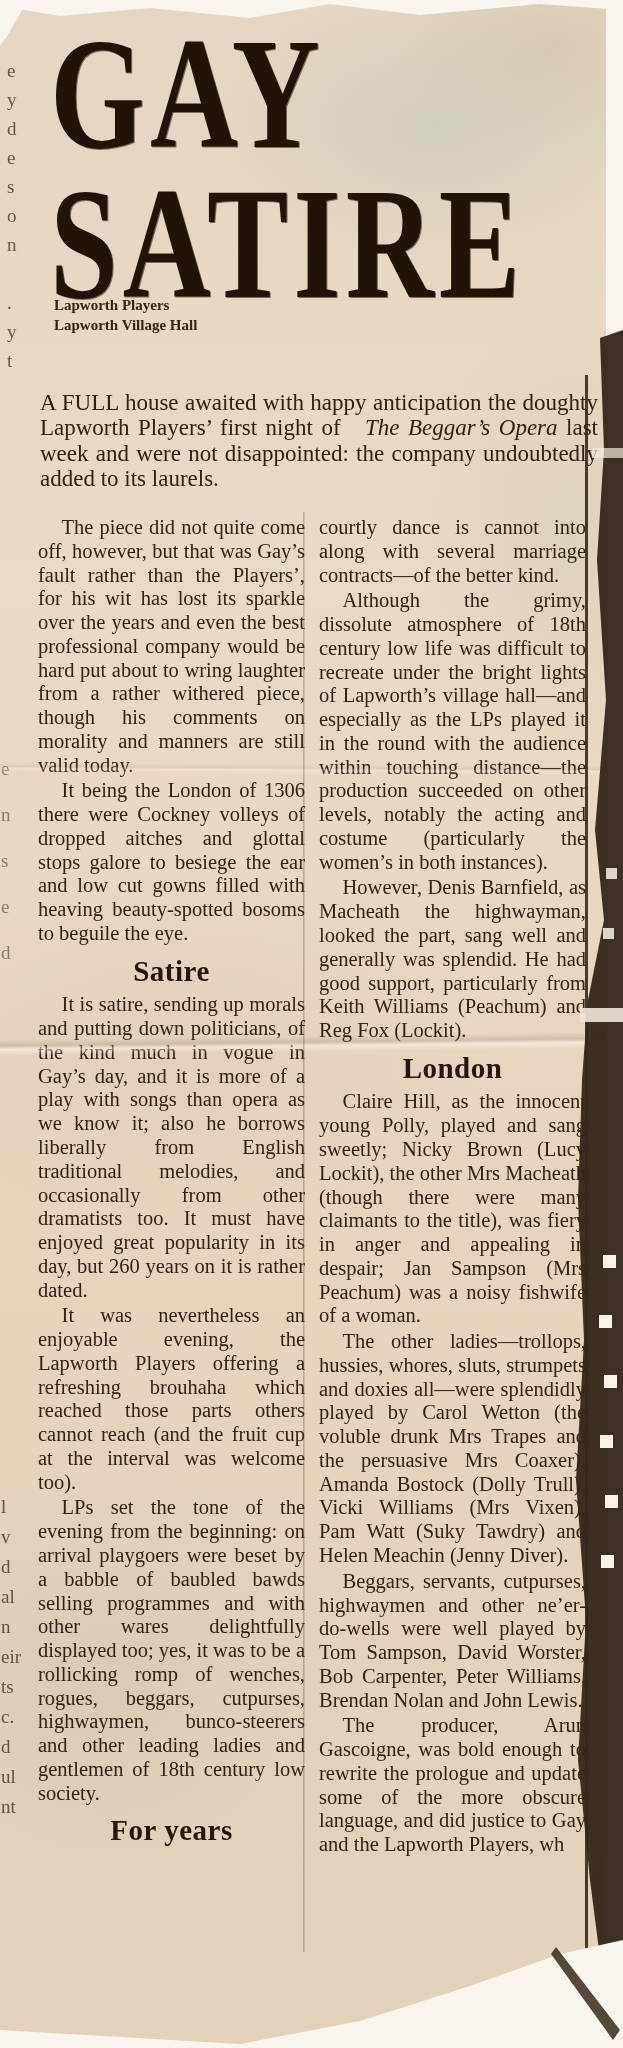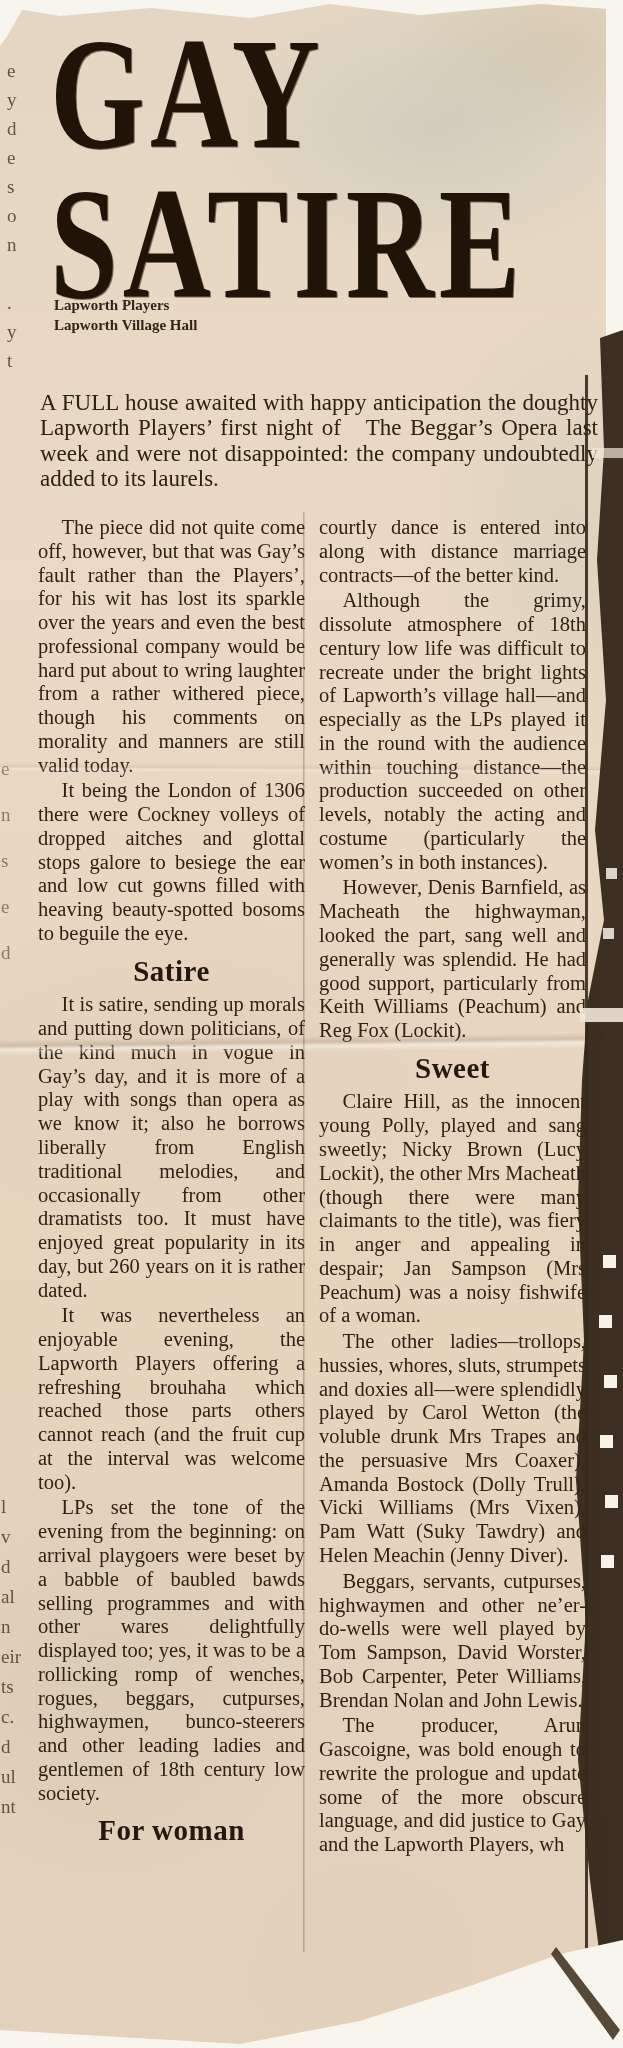--- a/index.html
+++ b/index.html
@@ -29,21 +29,21 @@
   .hl1{top:10px;}
   .hl2{top:160px;}
   .byline{
     position:absolute;left:54px;top:292px;width:480px;
     font-size:15px;font-weight:bold;line-height:1.33;color:#33241a;
   }
   .lead{
     position:absolute;left:40px;top:386px;width:558px;
     font-size:23px;line-height:1.1;text-align:justify;color:#2e2115;
   }
-  .lead .booktitle{margin-left:16px;}
+  .lead .booktitle{font-style:italic;margin-left:16px;}
   .cols{
     position:absolute;left:38px;top:512px;width:549px;height:1536px;
     display:flex;gap:14px;overflow:hidden;
   }
   .col{width:267px;font-size:20.5px;line-height:1.16;text-align:justify;color:#302215;}
   .col p{margin:0 0 2px 0;text-indent:1.15em;}
   .subhead{
     text-align:center;font-size:29px;font-weight:bold;
     margin:9px 0 5px 0;text-indent:0;color:#241810;letter-spacing:0.5px;
   }
@@ -84,27 +84,27 @@
   </div>
 
   <div class="cols">
     <div class="col">
       <p>The piece did not quite come off, however, but that was Gay’s fault rather than the Players’, for his wit has lost its sparkle over the years and even the best professional company would be hard put about to wring laughter from a rather withered piece, though his comments on morality and manners are still valid today.</p>
       <p>It being the London of 1306 there were Cockney volleys of dropped aitches and glottal stops galore to besiege the ear and low cut gowns filled with heaving beauty-spotted bosoms to beguile the eye.</p>
       <div class="subhead">Satire</div>
       <p>It is satire, sending up morals and putting down politicians, of the kind much in vogue in Gay’s day, and it is more of a play with songs than opera as we know it; also he borrows liberally from English traditional melodies, and occasionally from other dramatists too. It must have enjoyed great popularity in its day, but 260 years on it is rather dated.</p>
       <p>It was nevertheless an enjoyable evening, the Lapworth Players offering a refreshing brouhaha which reached those parts others cannot reach (and the fruit cup at the interval was welcome too).</p>
       <p>LPs set the tone of the evening from the beginning: on arrival playgoers were beset by a babble of baubled bawds selling programmes and with other wares delightfully displayed too; yes, it was to be a rollicking romp of wenches, rogues, beggars, cutpurses, highwaymen, bunco-steerers and other leading ladies and gentlemen of 18th century low society.</p>
-      <div class="subhead">For woman</div>
+      <div class="subhead">For years</div>
     </div>
     <div class="col">
-      <p style="text-indent:0;">courtly dance is entered into along with distance marriage contracts—of the better kind.</p>
+      <p style="text-indent:0;">courtly dance is cannot into along with several marriage contracts—of the better kind.</p>
       <p>Although the grimy, dissolute atmosphere of 18th century low life was difficult to recreate under the bright lights of Lapworth’s village hall—and especially as the LPs played it in the round with the audience within touching distance—the production succeeded on other levels, notably the acting and costume (particularly the women’s in both instances).</p>
       <p>However, Denis Barnfield, as Macheath the highwayman, looked the part, sang well and generally was splendid. He had good support, particularly from Keith Williams (Peachum) and Reg Fox (Lockit).</p>
-      <div class="subhead">Sweet</div>
+      <div class="subhead">London</div>
       <p>Claire Hill, as the innocent young Polly, played and sang sweetly; Nicky Brown (Lucy Lockit), the other Mrs Macheath (though there were many claimants to the title), was fiery in anger and appealing in despair; Jan Sampson (Mrs Peachum) was a noisy fishwife of a woman.</p>
       <p>The other ladies—trollops, hussies, whores, sluts, strumpets and doxies all—were splendidly played by Carol Wetton (the voluble drunk Mrs Trapes and the persuasive Mrs Coaxer), Amanda Bostock (Dolly Trull), Vicki Williams (Mrs Vixen), Pam Watt (Suky Tawdry) and Helen Meachin (Jenny Diver).</p>
       <p>Beggars, servants, cutpurses, highwaymen and other ne’er-do-wells were well played by Tom Sampson, David Worster, Bob Carpenter, Peter Williams, Brendan Nolan and John Lewis.</p>
       <p>The producer, Arun Gascoigne, was bold enough to rewrite the prologue and update some of the more obscure language, and did justice to Gay and the Lapworth Players, wh</p>
     </div>
   </div>
 
   <div class="frag frag-top">e
 y
 d

